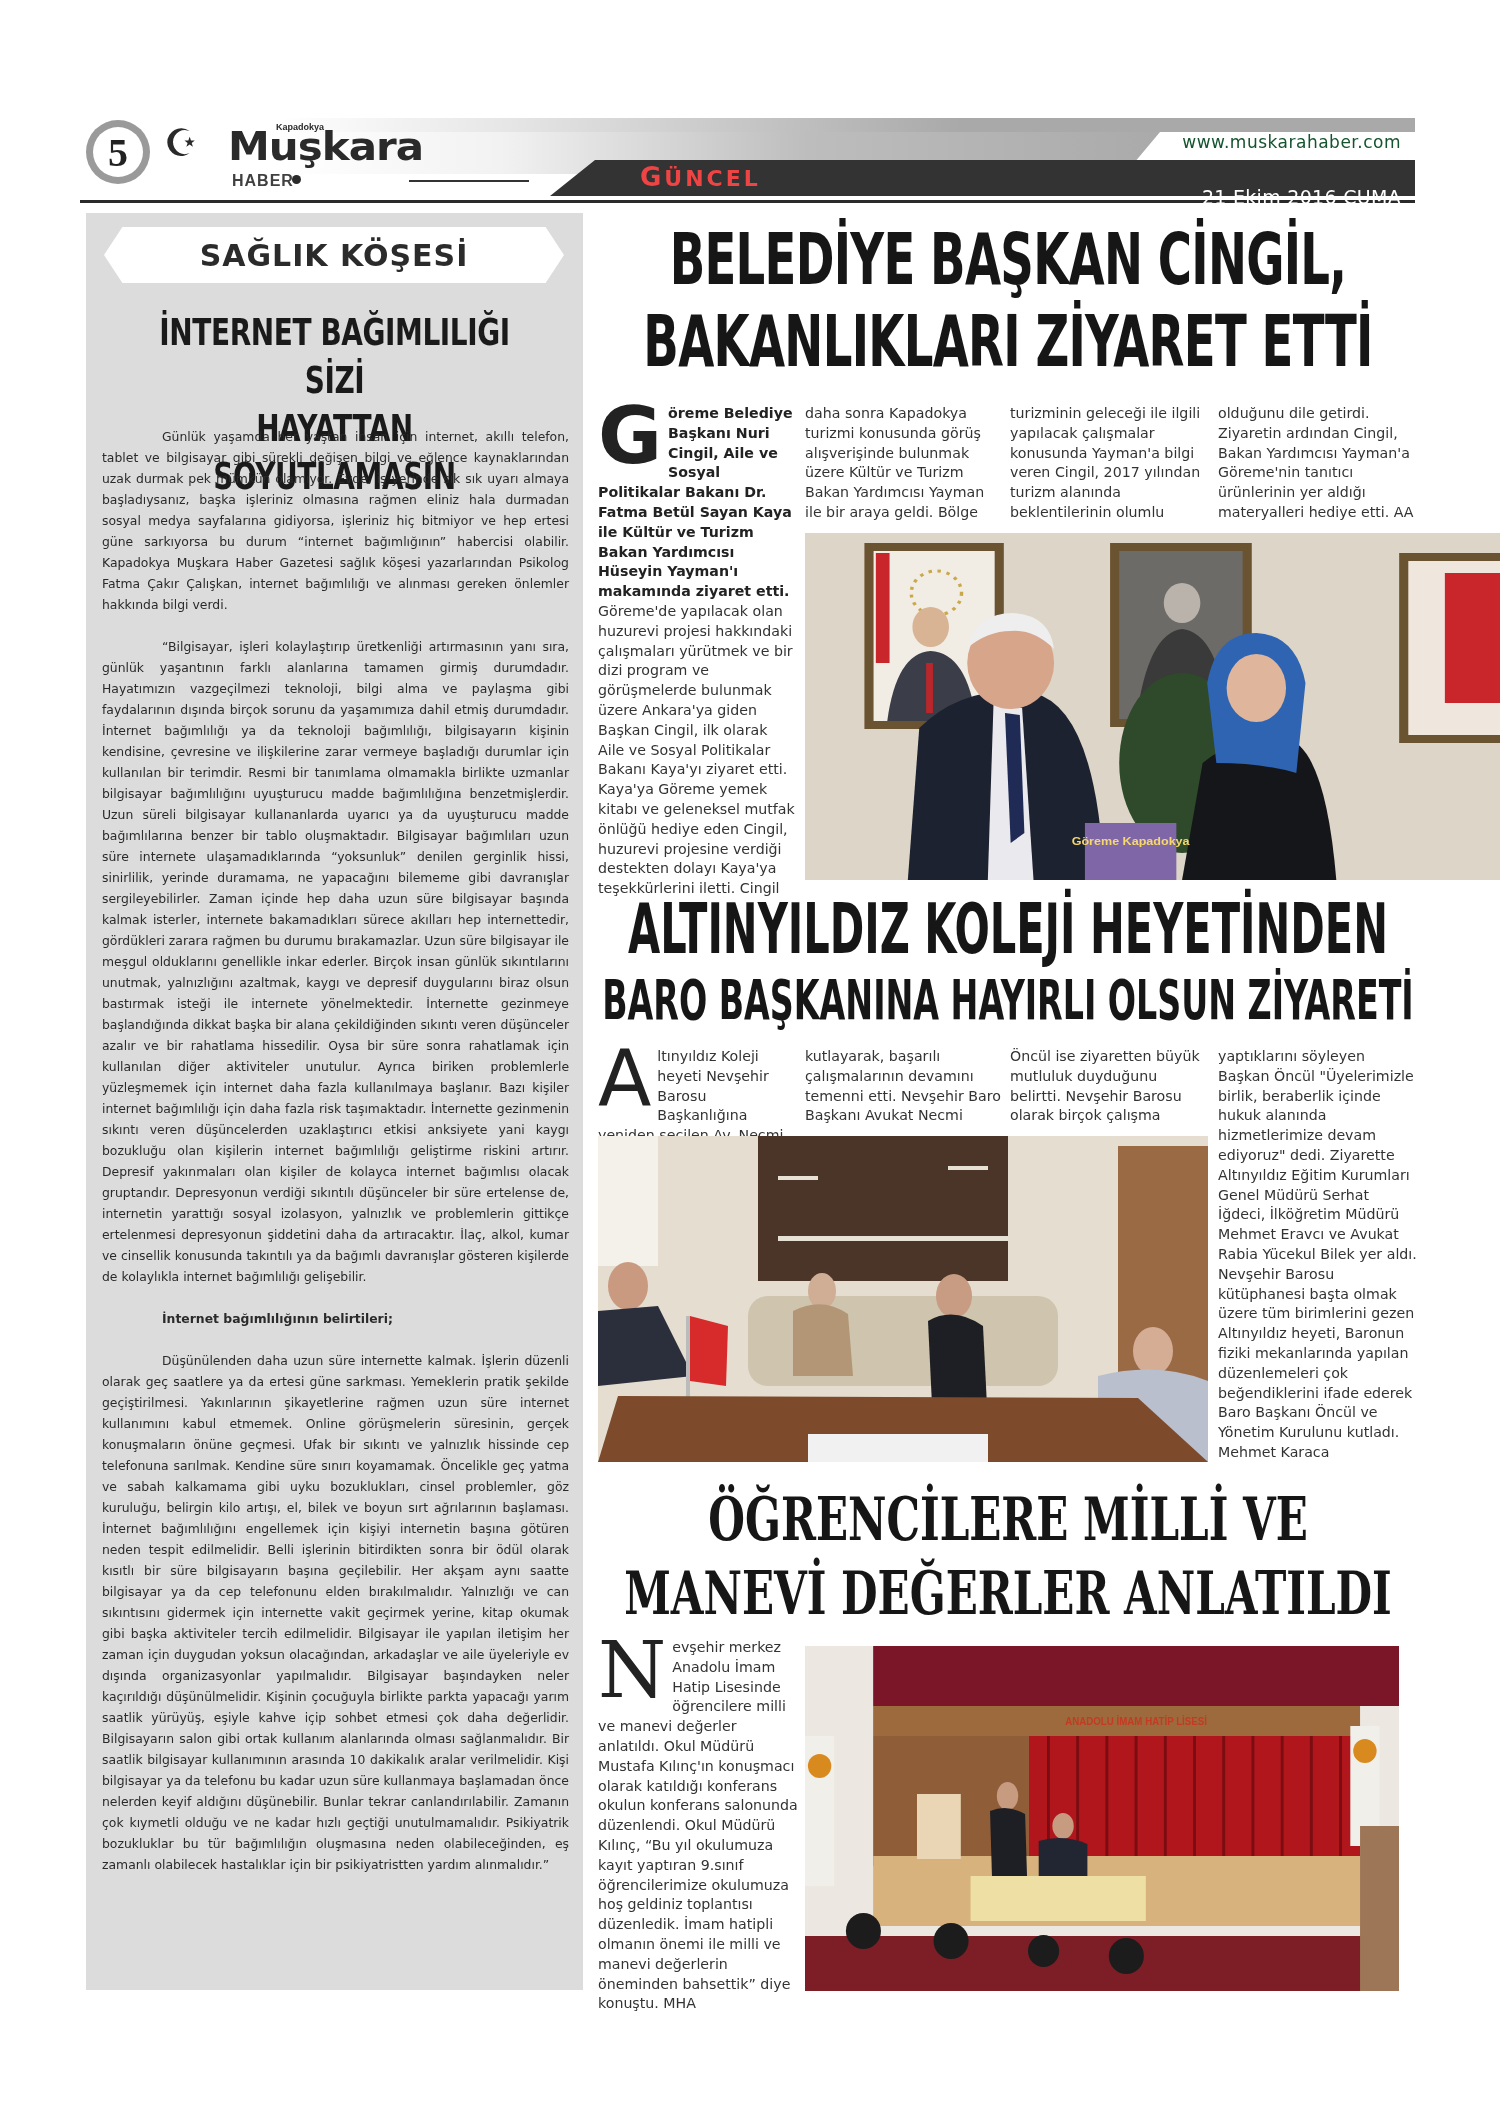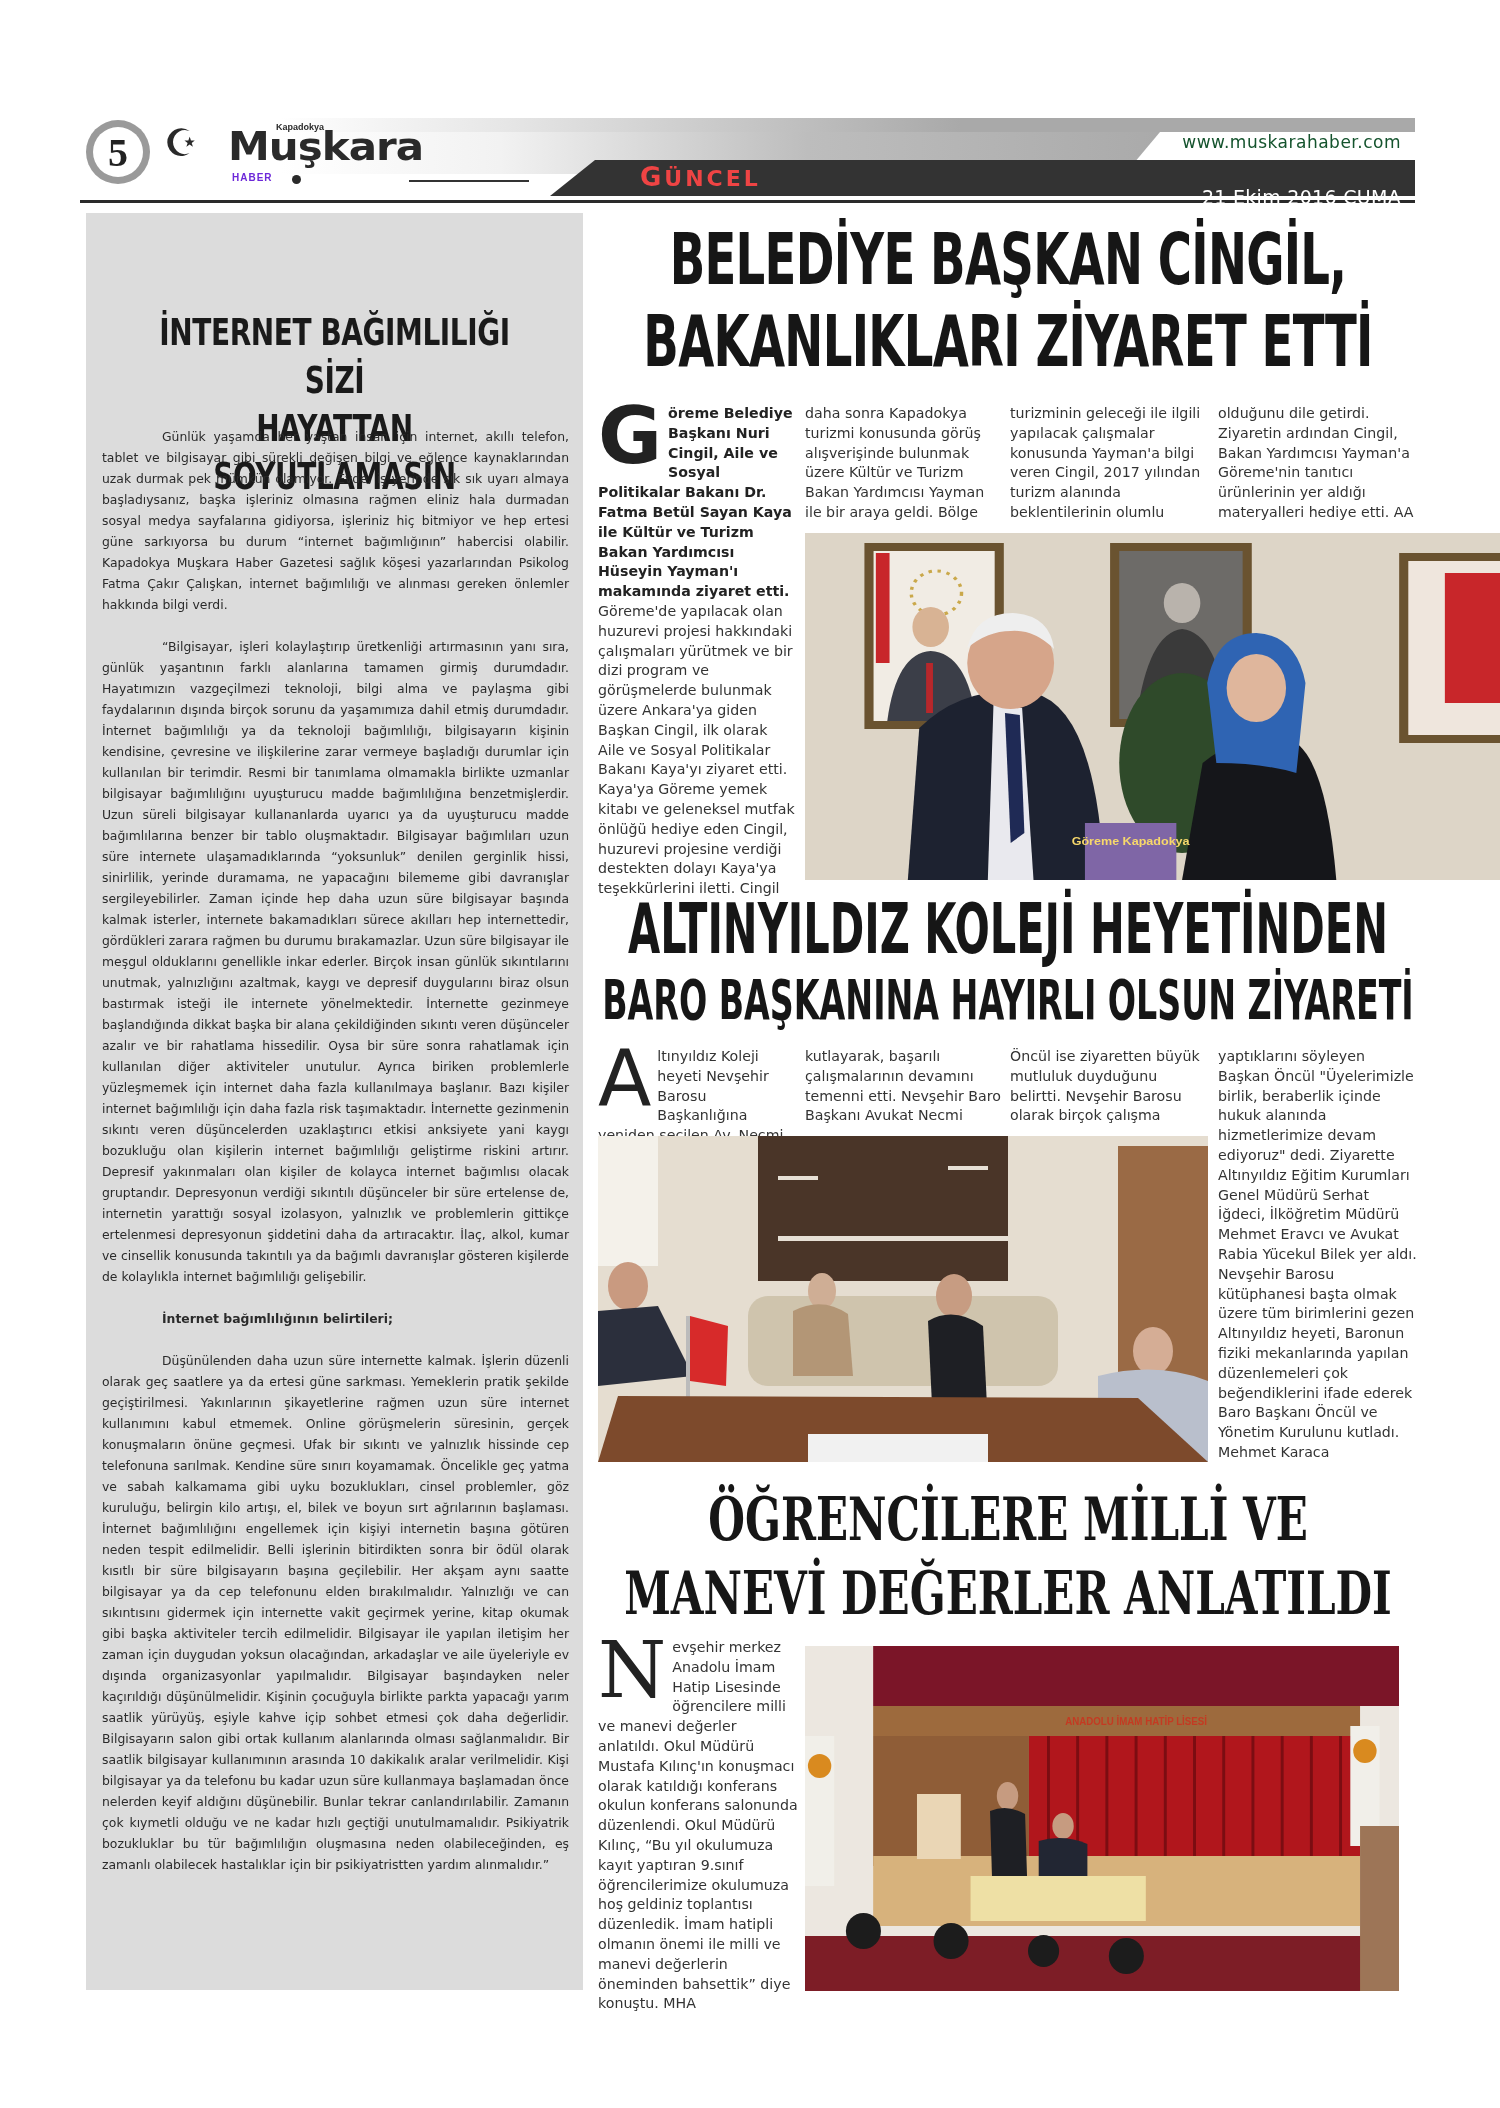--- a/index.html
+++ b/index.html
@@ -19,21 +19,21 @@
   .page-num { position: absolute; left: 6px; top: 8px; width: 64px; height: 64px; border-radius: 50%;
     background: #9a9a9a; display: flex; align-items: center; justify-content: center; }
   .page-num-inner { width: 50px; height: 50px; border-radius: 50%; background: #ffffff;
     display: flex; align-items: center; justify-content: center;
     font-family: "Liberation Serif", serif; font-size: 40px; font-weight: bold; color: #222; }
   .logo { position: absolute; left: 84px; top: 8px; width: 320px; height: 70px; }
   .logo-mark { position: absolute; left: 0; top: 4px; font-size: 38px; color: #2a2a2a; line-height: 1; }
   .logo-kap { position: absolute; left: 112px; top: 2px; font-size: 9px; font-weight: bold; color: #2a2a2a; }
   .logo-name { position: absolute; left: 64px; top: 6px; font-family: "DejaVu Sans", sans-serif; font-size: 42px;
     font-weight: bold; color: #2a2a2a; letter-spacing: -1px; line-height: 1; transform: scaleY(0.95); }
-  .logo-haber { position: absolute; left: 68px; top: 52px; font-size: 10px; font-weight: bold; color: #6d28d9; letter-spacing: 1px; }
+  .logo-haber { position: absolute; left: 68px; top: 52px; font-size: 16px; font-weight: bold; color: #404040; letter-spacing: 1px; }
   .logo-dot { position: absolute; left: 128px; top: 55px; width: 9px; height: 9px; border-radius: 50%; background: #2a2a2a; }
   .logo-slogan { position: absolute; left: 142px; top: 53px; font-family: "Liberation Serif", serif; font-style: italic;
     font-size: 11px; color: #444; white-space: nowrap; margin-top: 42px; }
   .logo-line { position: absolute; left: 245px; top: 60px; width: 120px; height: 2px; background: #333; }
   .section-label { position: absolute; left: 560px; top: 50px; font-family: "DejaVu Sans", sans-serif; font-weight: bold;
     color: #ef4444; font-size: 22px; letter-spacing: 3px; }
   .section-label .big { font-size: 26px; }
   .website { position: absolute; right: 14px; top: 20px; font-family: "DejaVu Sans", sans-serif; font-size: 17px; color: #14532d; letter-spacing: 0.5px; }
   .date { position: absolute; right: 14px; top: 54px; font-family: "DejaVu Sans", sans-serif; font-size: 19px; color: #ffffff; letter-spacing: 0.3px; margin-top: 20px; }
 
@@ -89,20 +89,23 @@
     <span class="logo-slogan">Günlük Siyasi Gazete</span>
     <span class="logo-line"></span>
   </div>
 
   <div class="section-label"><span class="big">G</span><span>ÜNCEL</span></div>
   <div class="website">www.muskarahaber.com</div>
   <div class="date">21 Ekim 2016 CUMA</div>
 </header>
 
 <section class="health">
+  <div class="health-banner">
+    <span>SAĞLIK KÖŞESİ</span>
+  </div>
   <h1 class="health-title">
     <div>İNTERNET BAĞIMLILIĞI SİZİ</div>
     <div>HAYATTAN SOYUTLAMASIN</div>
   </h1>
   <div class="health-body">
     <p>Günlük yaşamda her yaştan insan için internet, akıllı telefon, tablet ve bilgisayar gibi sürekli değişen bilgi ve eğlence kaynaklarından uzak durmak pek mümkün olamıyor. Evde, iş yerinde sık sık uyarı almaya başladıysanız, başka işleriniz olmasına rağmen eliniz hala durmadan sosyal medya sayfalarına gidiyorsa, işleriniz hiç bitmiyor ve hep ertesi güne sarkıyorsa bu durum “internet bağımlığının” habercisi olabilir. Kapadokya Muşkara Haber Gazetesi sağlık köşesi yazarlarından Psikolog Fatma Çakır Çalışkan, internet bağımlılığı ve alınması gereken önlemler hakkında bilgi verdi.</p>
     <p>“Bilgisayar, işleri kolaylaştırıp üretkenliği artırmasının yanı sıra, günlük yaşantının farklı alanlarına tamamen girmiş durumdadır. Hayatımızın vazgeçilmezi teknoloji, bilgi alma ve paylaşma gibi faydalarının dışında birçok sorunu da yaşamımıza dahil etmiş durumdadır. İnternet bağımlılığı ya da teknoloji bağımlılığı, bilgisayarın kişinin kendisine, çevresine ve ilişkilerine zarar vermeye başladığı durumlar için kullanılan bir terimdir. Resmi bir tanımlama olmamakla birlikte uzmanlar bilgisayar bağımlılığını uyuşturucu madde bağımlılığına benzetmişlerdir. Uzun süreli bilgisayar kullananlarda uyarıcı ya da uyuşturucu madde bağımlılarına benzer bir tablo oluşmaktadır. Bilgisayar bağımlıları uzun süre internete ulaşamadıklarında “yoksunluk” denilen gerginlik hissi, sinirlilik, yerinde duramama, ne yapacağını bilememe gibi davranışlar sergileyebilirler. Zaman içinde hep daha uzun süre bilgisayar başında kalmak isterler, internete bakamadıkları sürece akılları hep internettedir, gördükleri zarara rağmen bu durumu bırakamazlar. Uzun süre bilgisayar ile meşgul olduklarını genellikle inkar ederler. Birçok insan günlük sıkıntılarını unutmak, yalnızlığını azaltmak, kaygı ve depresif duygularını biraz olsun bastırmak isteği ile internete yönelmektedir. İnternette gezinmeye başlandığında dikkat başka bir alana çekildiğinden sıkıntı veren düşünceler azalır ve bir rahatlama hissedilir. Oysa bir süre sonra rahatlamak için kullanılan diğer aktiviteler unutulur. Ayrıca biriken problemlerle yüzleşmemek için internet daha fazla kullanılmaya başlanır. Bazı kişiler internet bağımlılığı için daha fazla risk taşımaktadır. İnternette gezinmenin sıkıntı veren düşüncelerden uzaklaştırıcı etkisi anksiyete yani kaygı bozukluğu olan kişilerin internet bağımlılığı geliştirme riskini artırır. Depresif yakınmaları olan kişiler de kolayca internet bağımlısı olacak gruptandır. Depresyonun verdiği sıkıntılı düşünceler bir süre ertelense de, internetin yarattığı sosyal izolasyon, yalnızlık ve problemlerin gittikçe ertelenmesi depresyonun şiddetini daha da artıracaktır. İlaç, alkol, kumar ve cinsellik konusunda takıntılı ya da bağımlı davranışlar gösteren kişilerde de kolaylıkla internet bağımlılığı gelişebilir.</p>
     <p class="subhead">İnternet bağımlılığının belirtileri;</p>
     <p>Düşünülenden daha uzun süre internette kalmak. İşlerin düzenli olarak geç saatlere ya da ertesi güne sarkması. Yemeklerin pratik şekilde geçiştirilmesi. Yakınlarının şikayetlerine rağmen uzun süre internet kullanımını kabul etmemek. Online görüşmelerin süresinin, gerçek konuşmaların önüne geçmesi. Ufak bir sıkıntı ve yalnızlık hissinde cep telefonuna sarılmak. Kendine süre sınırı koyamamak. Öncelikle geç yatma ve sabah kalkamama gibi uyku bozuklukları, cinsel problemler, göz kuruluğu, belirgin kilo artışı, el, bilek ve boyun sırt ağrılarının başlaması. İnternet bağımlılığını engellemek için kişiyi internetin başına götüren neden tespit edilmelidir. Belli işlerinin bitirdikten sonra bir ödül olarak kısıtlı bir süre bilgisayarın başına geçilebilir. Her akşam aynı saatte bilgisayar ya da cep telefonunu elden bırakılmalıdır. Yalnızlığı ve can sıkıntısını gidermek için internette vakit geçirmek yerine, kitap okumak gibi başka aktiviteler tercih edilmelidir. Bilgisayar ile yapılan iletişim her zaman için duygudan yoksun olacağından, arkadaşlar ve aile üyeleriyle ev dışında organizasyonlar yapılmalıdır. Bilgisayar başındayken neler kaçırıldığı düşünülmelidir. Kişinin çocuğuyla birlikte parkta yapacağı yarım saatlik yürüyüş, eşiyle kahve içip sohbet etmesi çok daha değerlidir. Bilgisayarın salon gibi ortak kullanım alanlarında olması sağlanmalıdır. Bir saatlik bilgisayar kullanımının arasında 10 dakikalık aralar verilmelidir. Kişi bilgisayar ya da telefonu bu kadar uzun süre kullanmaya başlamadan önce nelerden keyif aldığını düşünebilir. Bunlar tekrar canlandırılabilir. Zamanın çok kıymetli olduğu ve ne kadar hızlı geçtiği unutulmamalıdır. Psikiyatrik bozukluklar bu tür bağımlılığın oluşmasına neden olabileceğinden, eş zamanlı olabilecek hastalıklar için bir psikiyatristten yardım alınmalıdır.”</p>
   </div>

